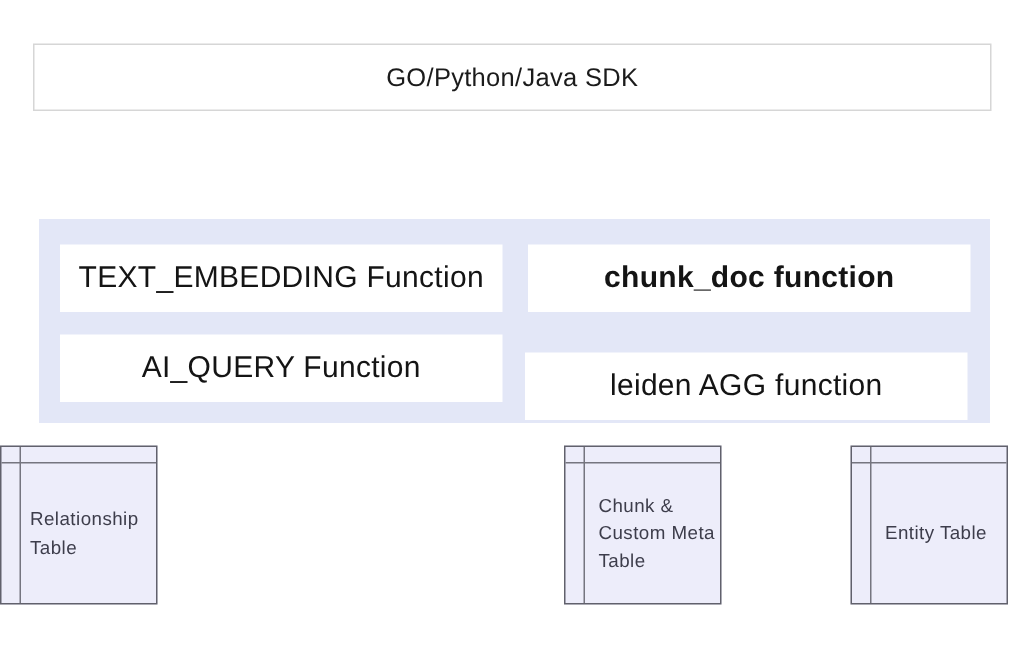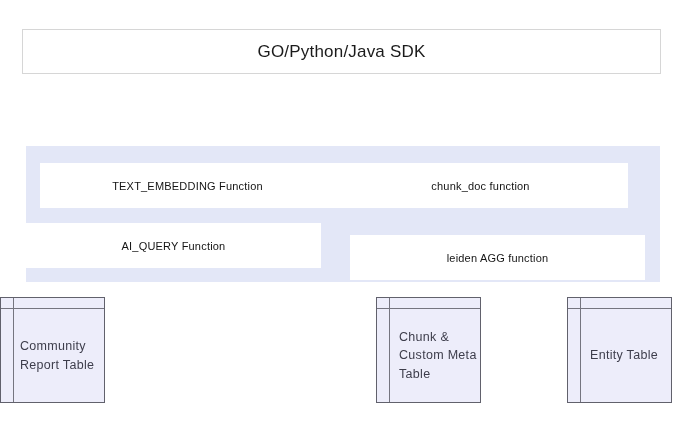--- a/index.html
+++ b/index.html
@@ -48,27 +48,27 @@
     background: #e3e7f7;
   }
   .fn-box {
     position: absolute;
     width: 295px;
     height: 45px;
     background: #ffffff;
     display: flex;
     align-items: center;
     justify-content: center;
-    font-size: 11px;
+    font-size: 20px;
     color: #141414;
     letter-spacing: 0.2px;
   }
   .fn-box:nth-of-type(1) { left: 14px;  top: 17px; }
-  .fn-box:nth-of-type(2) { left: 307px; top: 17px; }
-  .fn-box:nth-of-type(3) { left: 0;  top: 77px; }
+  .fn-box:nth-of-type(2) { left: 326px; top: 17px; font-weight: bold; }
+  .fn-box:nth-of-type(3) { left: 14px;  top: 77px; }
   .fn-box:nth-of-type(4) { left: 324px; top: 77px; margin-top: 12px; }
 
   
   .tbl {
     position: absolute;
     top: 297px;
     width: 105px;
     height: 106px;
     box-sizing: border-box;
     background: #ededfa;
@@ -137,19 +137,14 @@
     <div class="tbl-vline"></div>
     <div class="tbl-label">Entity Table</div>
   </div>
 
   <div class="tbl">
     <div class="tbl-hline"></div>
     <div class="tbl-vline"></div>
     <div class="tbl-label">Relationship Table</div>
   </div>
 
-  <div class="tbl">
-    <div class="tbl-hline"></div>
-    <div class="tbl-vline"></div>
-    <div class="tbl-label">Community Report Table</div>
-  </div>
 
 </div>
 
 </body></html>

